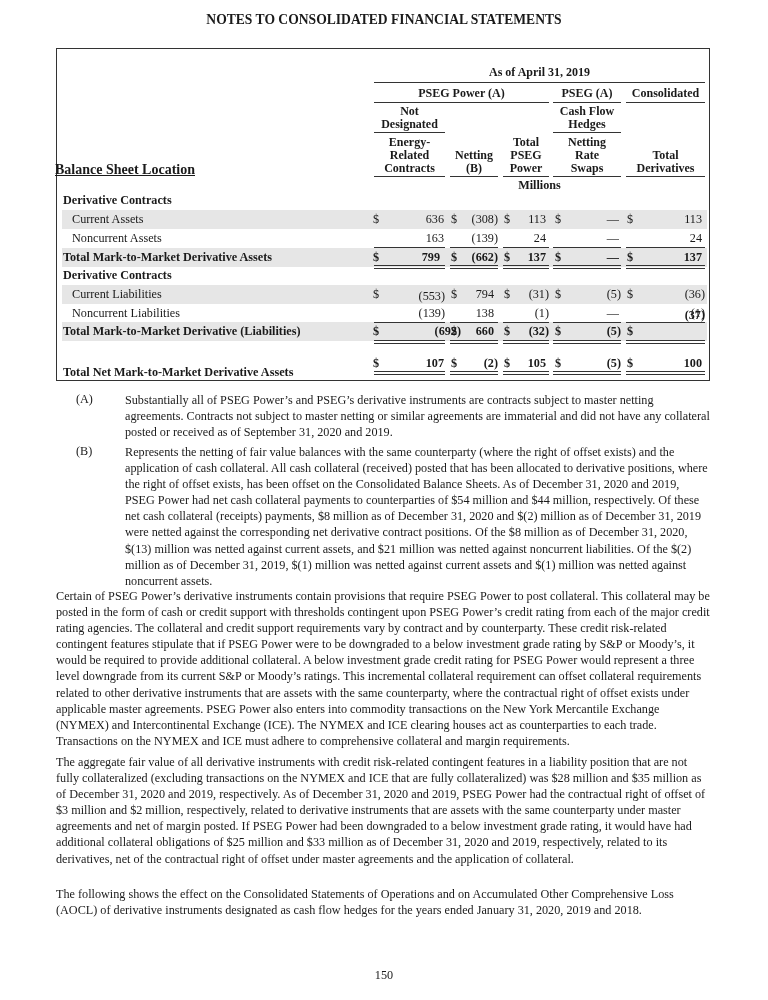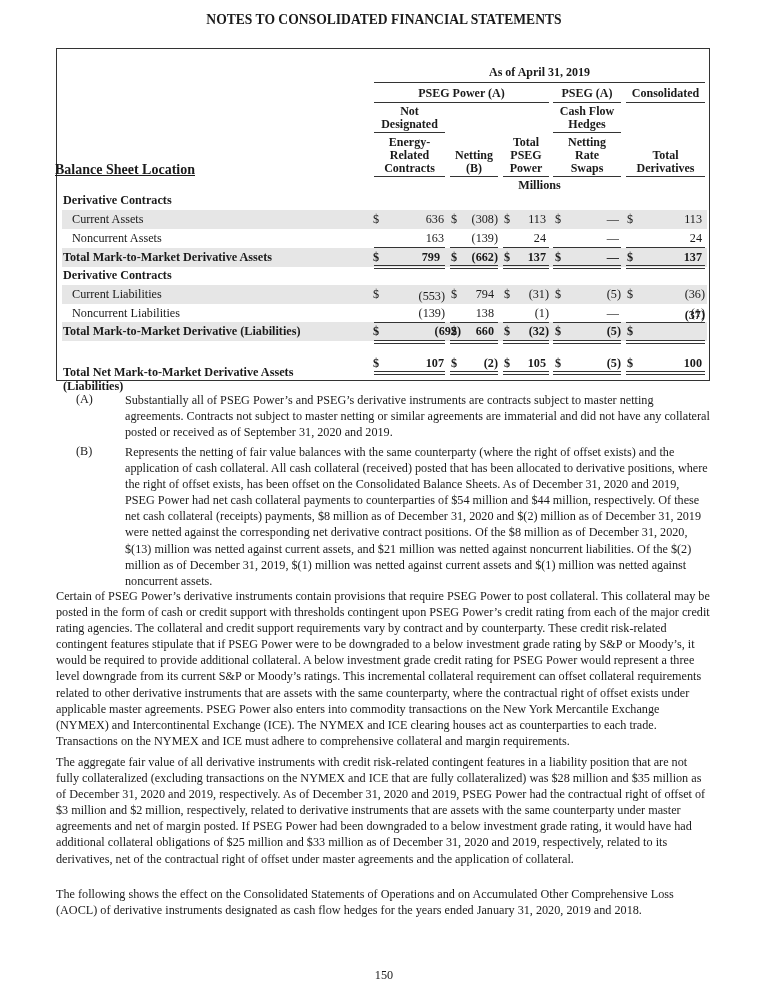--- a/index.html
+++ b/index.html
@@ -101,21 +101,20 @@
 <div class="lbl b" style="top:193px;">Derivative Contracts</div>
 <div class="lbl ind" style="top:212px;">Current Assets</div>
 <div class="lbl ind" style="top:231px;">Noncurrent Assets</div>
 <div class="lbl b" style="top:250px;">Total Mark-to-Market Derivative Assets</div>
 <div class="lbl b" style="top:268px;">Derivative Contracts</div>
 <div class="lbl ind" style="top:287px;">Current Liabilities</div>
 <div class="lbl ind" style="top:306px;">Noncurrent Liabilities</div>
 <div class="lbl b" style="top:324px;">Total Mark-to-Market Derivative (Liabilities)</div>
 <div class="lbl b" style="top:343px; line-height:14px;margin-top:22px;">
   <div>Total Net Mark-to-Market Derivative Assets</div>
-  <div>(Liabilities)</div>
 </div>
 
 <div class="dol" style="left:373px; top:212px;">$</div>
 <div class="num" style="left:400px; width:44px; top:212px;">636</div>
 <div class="dol" style="left:451px; top:212px;">$</div>
 <div class="num" style="left:458px; width:40px; top:212px;">(308)</div>
 <div class="dol" style="left:504px; top:212px;">$</div>
 <div class="num" style="left:511px; width:35px; top:212px;">113</div>
 <div class="dol" style="left:555px; top:212px;">$</div>
 <div class="num" style="left:570px; width:49px; top:212px;">—</div>

